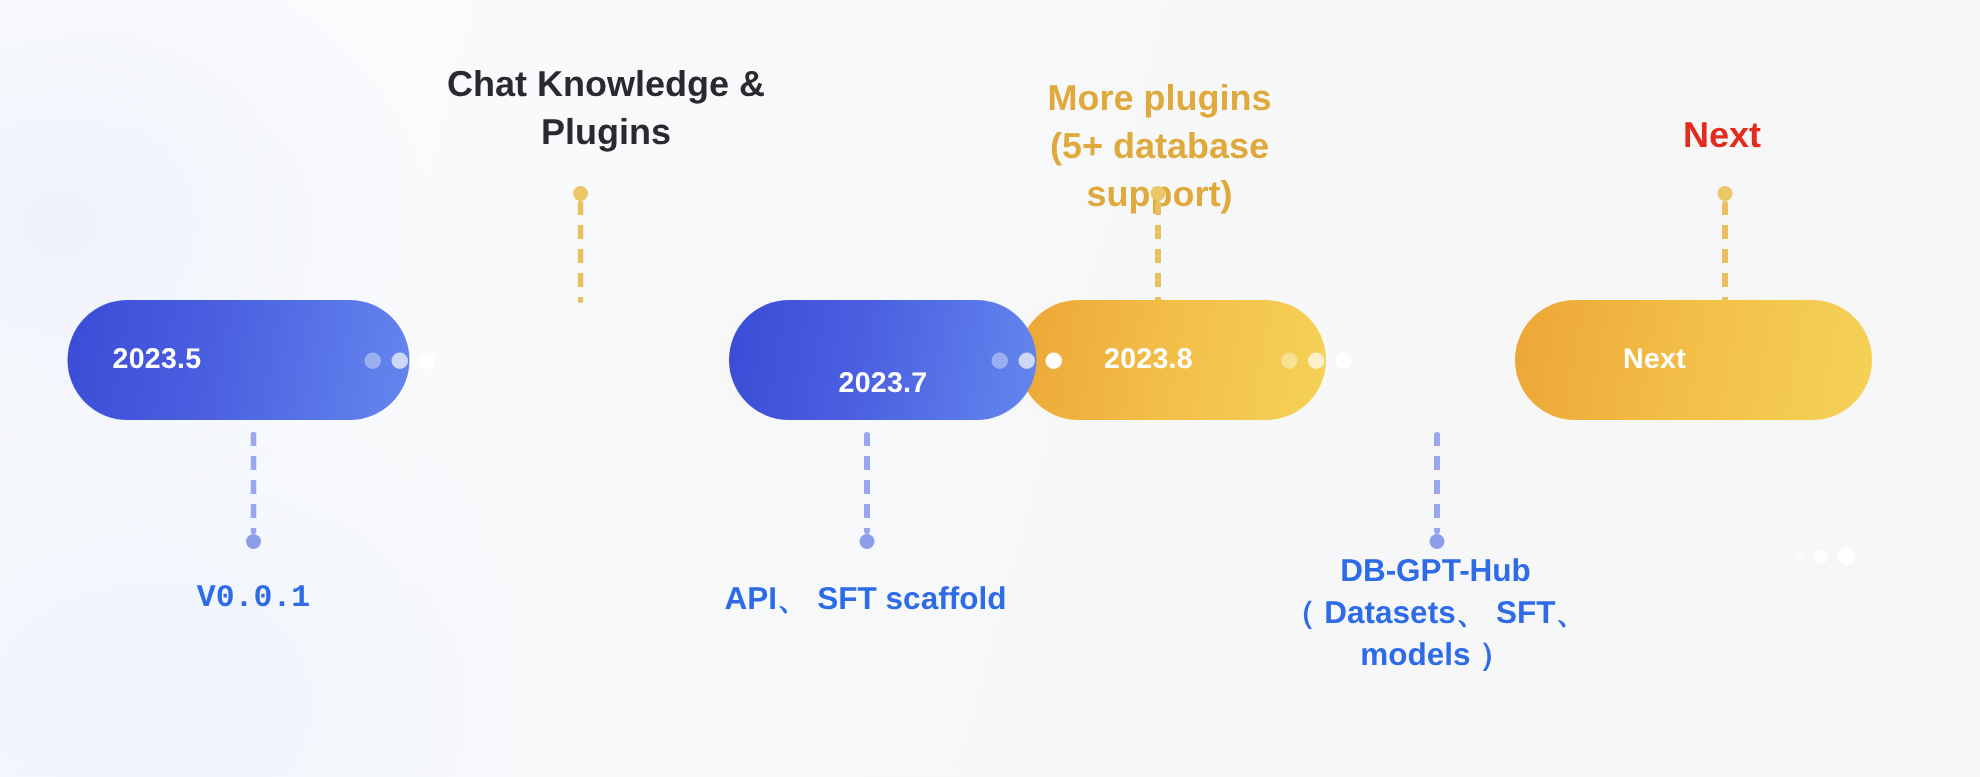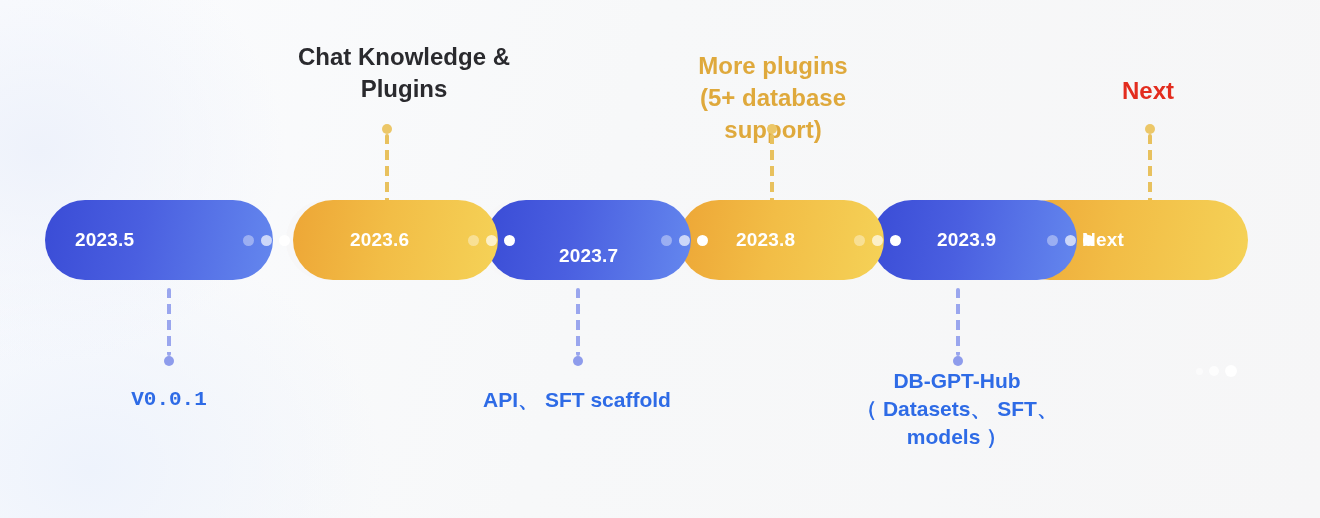--- a/index.html
+++ b/index.html
@@ -171,55 +171,39 @@
     <span class="dash" style="top:10px; height:68px;"></span>
     <span class="knob"></span>
   </div>
 
   <div id="bar">
 
     <div class="seg yellow gap" style="left:965px; width:238px; z-index:1;">
       <span class="seg-label" style="left:72px;">Next</span>
     </div>
 
-    <div class="seg blue gap" style="left:827px; width:205px; z-index:2;">
-      <span class="seg-label" style="left:65px;">2023.9</span>
-      <span class="seg-dots" style="left:175px;">
-        <i></i>
-          <i></i>
-          <i></i>
-      </span>
-    </div>
 
     <div class="seg yellow gap" style="left:634px; width:205px; z-index:3;">
       <span class="seg-label" style="left:57px;">2023.8</span>
       <span class="seg-dots" style="left:175px;">
         <i></i>
           <i></i>
           <i></i>
       </span>
     </div>
 
     <div class="seg blue gap" style="left:441px; width:205px; z-index:4;">
       <span class="seg-label" style="left:73px;margin-top:31px;">2023.7</span>
       <span class="seg-dots" style="left:175px;">
         <i></i>
           <i></i>
           <i></i>
       </span>
     </div>
 
-    <div class="seg yellow gap" style="left:248px; width:205px; z-index:5;">
-      <span class="seg-label" style="left:57px;">2023.6</span>
-      <span class="seg-dots" style="left:175px;">
-        <i></i>
-          <i></i>
-          <i></i>
-      </span>
-    </div>
 
     <div class="seg blue" style="left:0px; width:228px; z-index:6;">
       <span class="seg-label" style="left:30px;">2023.5</span>
       <span class="seg-dots" style="left:198px;">
         <i></i>
           <i></i>
           <i></i>
       </span>
     </div>
 

